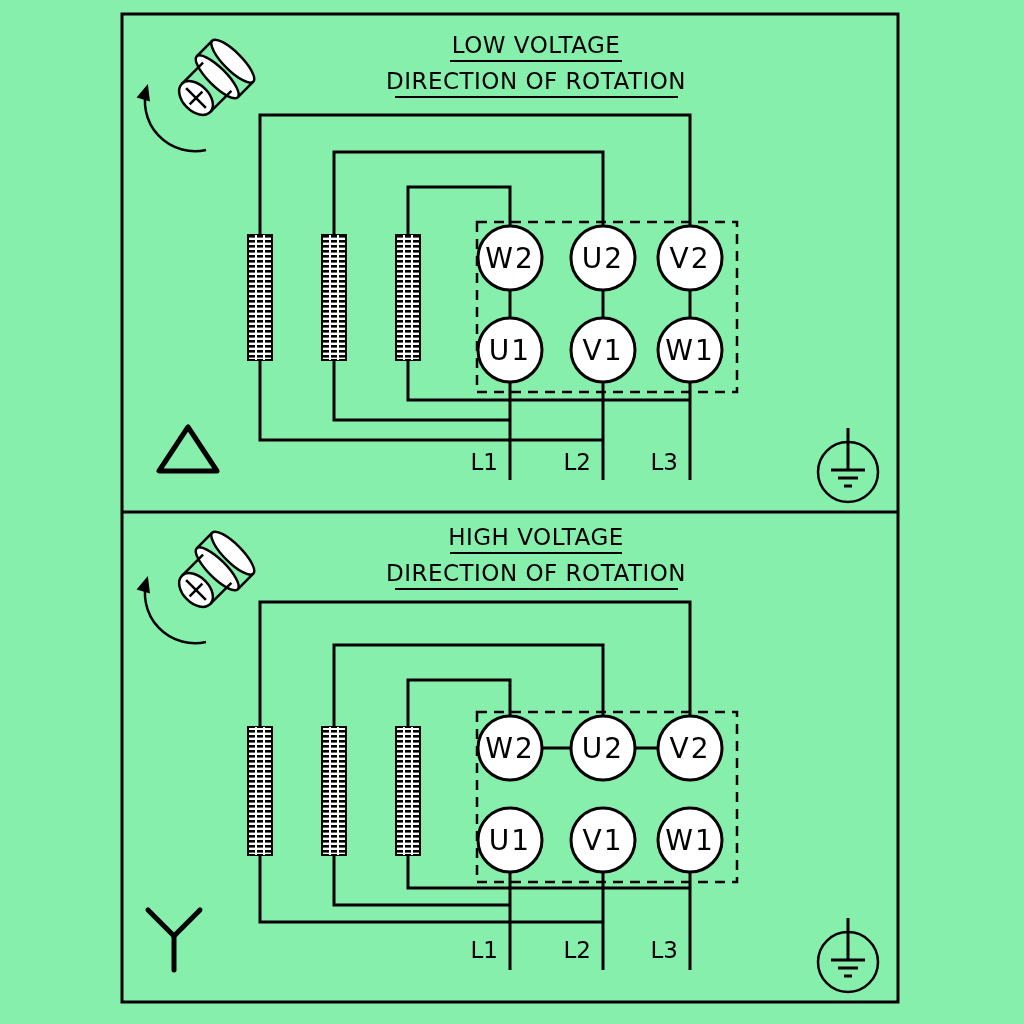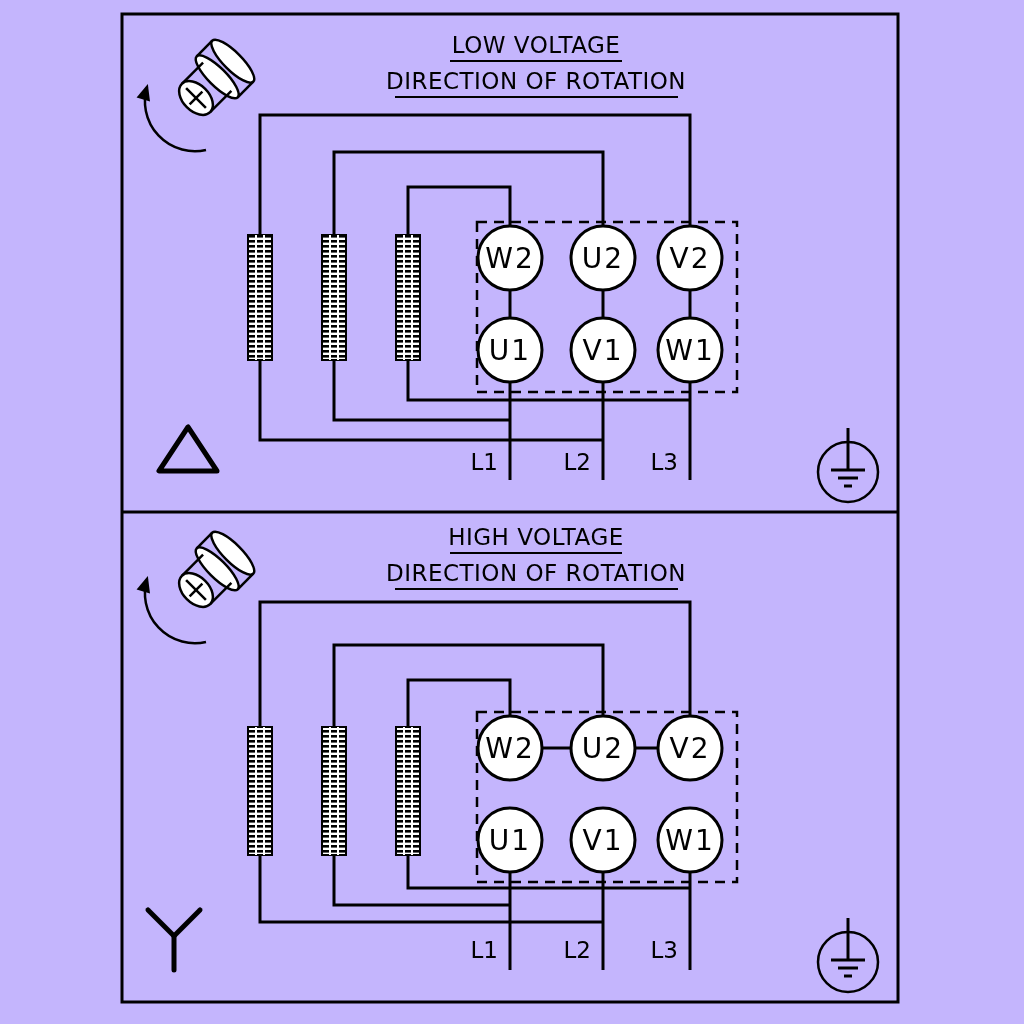--- a/index.html
+++ b/index.html
@@ -1,17 +1,17 @@
 <!DOCTYPE html>
 <html><head>
 <meta charset="utf-8">
 <style>
   html, body { margin: 0; padding: 0; background: #ffffff; }
   .page {
-    width: 1024px; height: 1024px; background: #c4b5fd;
+    width: 1024px; height: 1024px; background: #86efac;
     position: relative; overflow: hidden;
     font-family: "DejaVu Sans", "Liberation Sans", sans-serif;
   }
   svg { display: block; }
   svg text {
     font-family: "DejaVu Sans", "Liberation Sans", sans-serif;
     fill: #000000;
   }
   .title-text    { font-size: 23px; letter-spacing: 0.5px; }
   .terminal-text { font-size: 28px; letter-spacing: 2px; }

